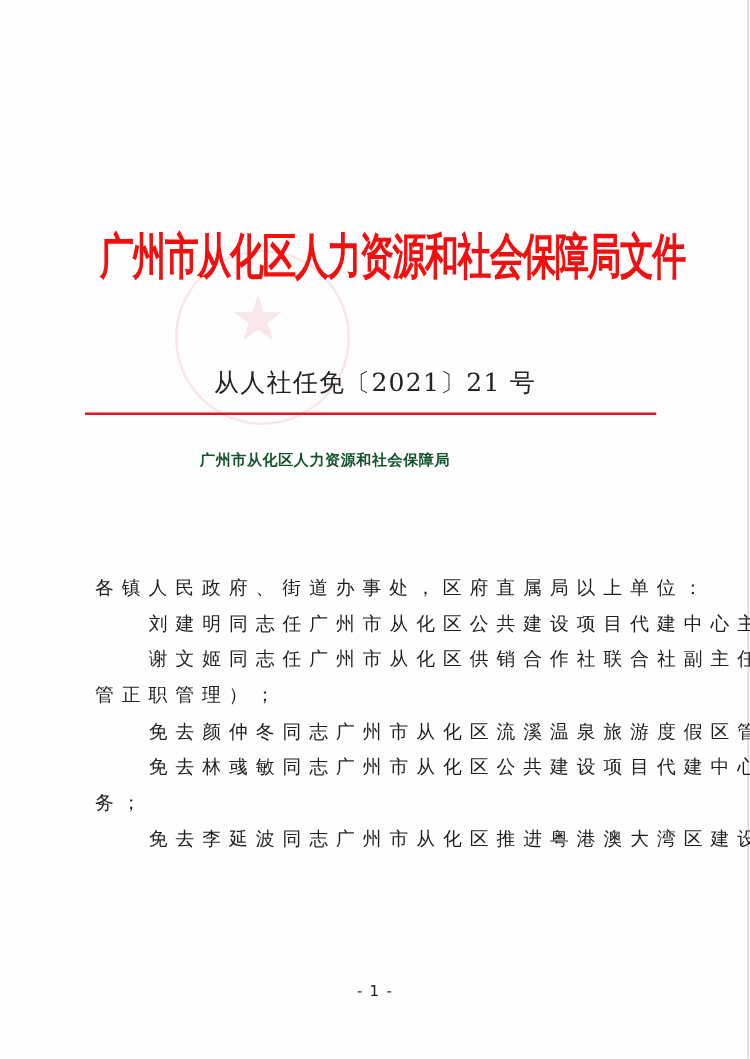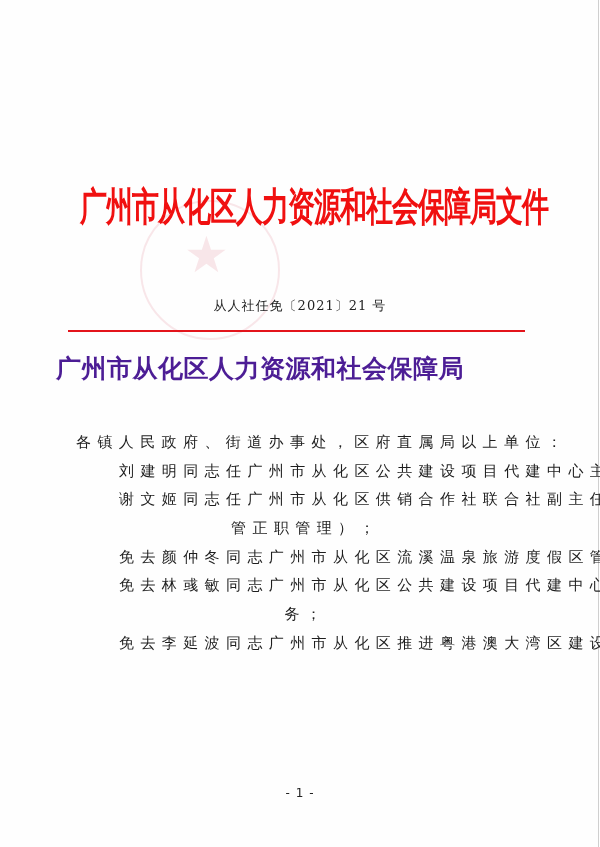--- a/index.html
+++ b/index.html
@@ -63,52 +63,51 @@
       letter-spacing: -1px;
       transform: scaleY(1.45);
       transform-origin: center center;
     }
     .doc-number {
       position: absolute;
       left: 0;
       width: 600px;
       top: 296px;
       text-align: center;
-      font-size: 13px;
+      font-size: 20px;
       line-height: 20px;
       color: #222;
       letter-spacing: 1px;
     }
     .red-rule {
       position: absolute;
       left: 68px;
       top: 330px;
       width: 457px;
       height: 2px;
       background: #e3141b;
     }
     .notice-title {
       position: absolute;
       left: 0;
       width: 520px;
       top: 356px;
       text-align: center;
       font-family: "DejaVu Serif", "Liberation Serif", serif;
       font-weight: bold;
-      font-size: 25px;
+      font-size: 12px;
       line-height: 25px;
-      color: #4c1d95;
+      color: #14532d;
       letter-spacing: 0.5px;
     }
     .body {
       position: absolute;
       left: 76px;
-      top: 428px;
+      top: 456px;
       width: 460px;
-      text-align: center;
     }
     .line {
       height: 28.7px;
       line-height: 28.7px;
       font-size: 15px;
       letter-spacing: 6.4px;
       white-space: nowrap;
       color: #1e1e1e;
       font-family: "DejaVu Sans", sans-serif;
     }

